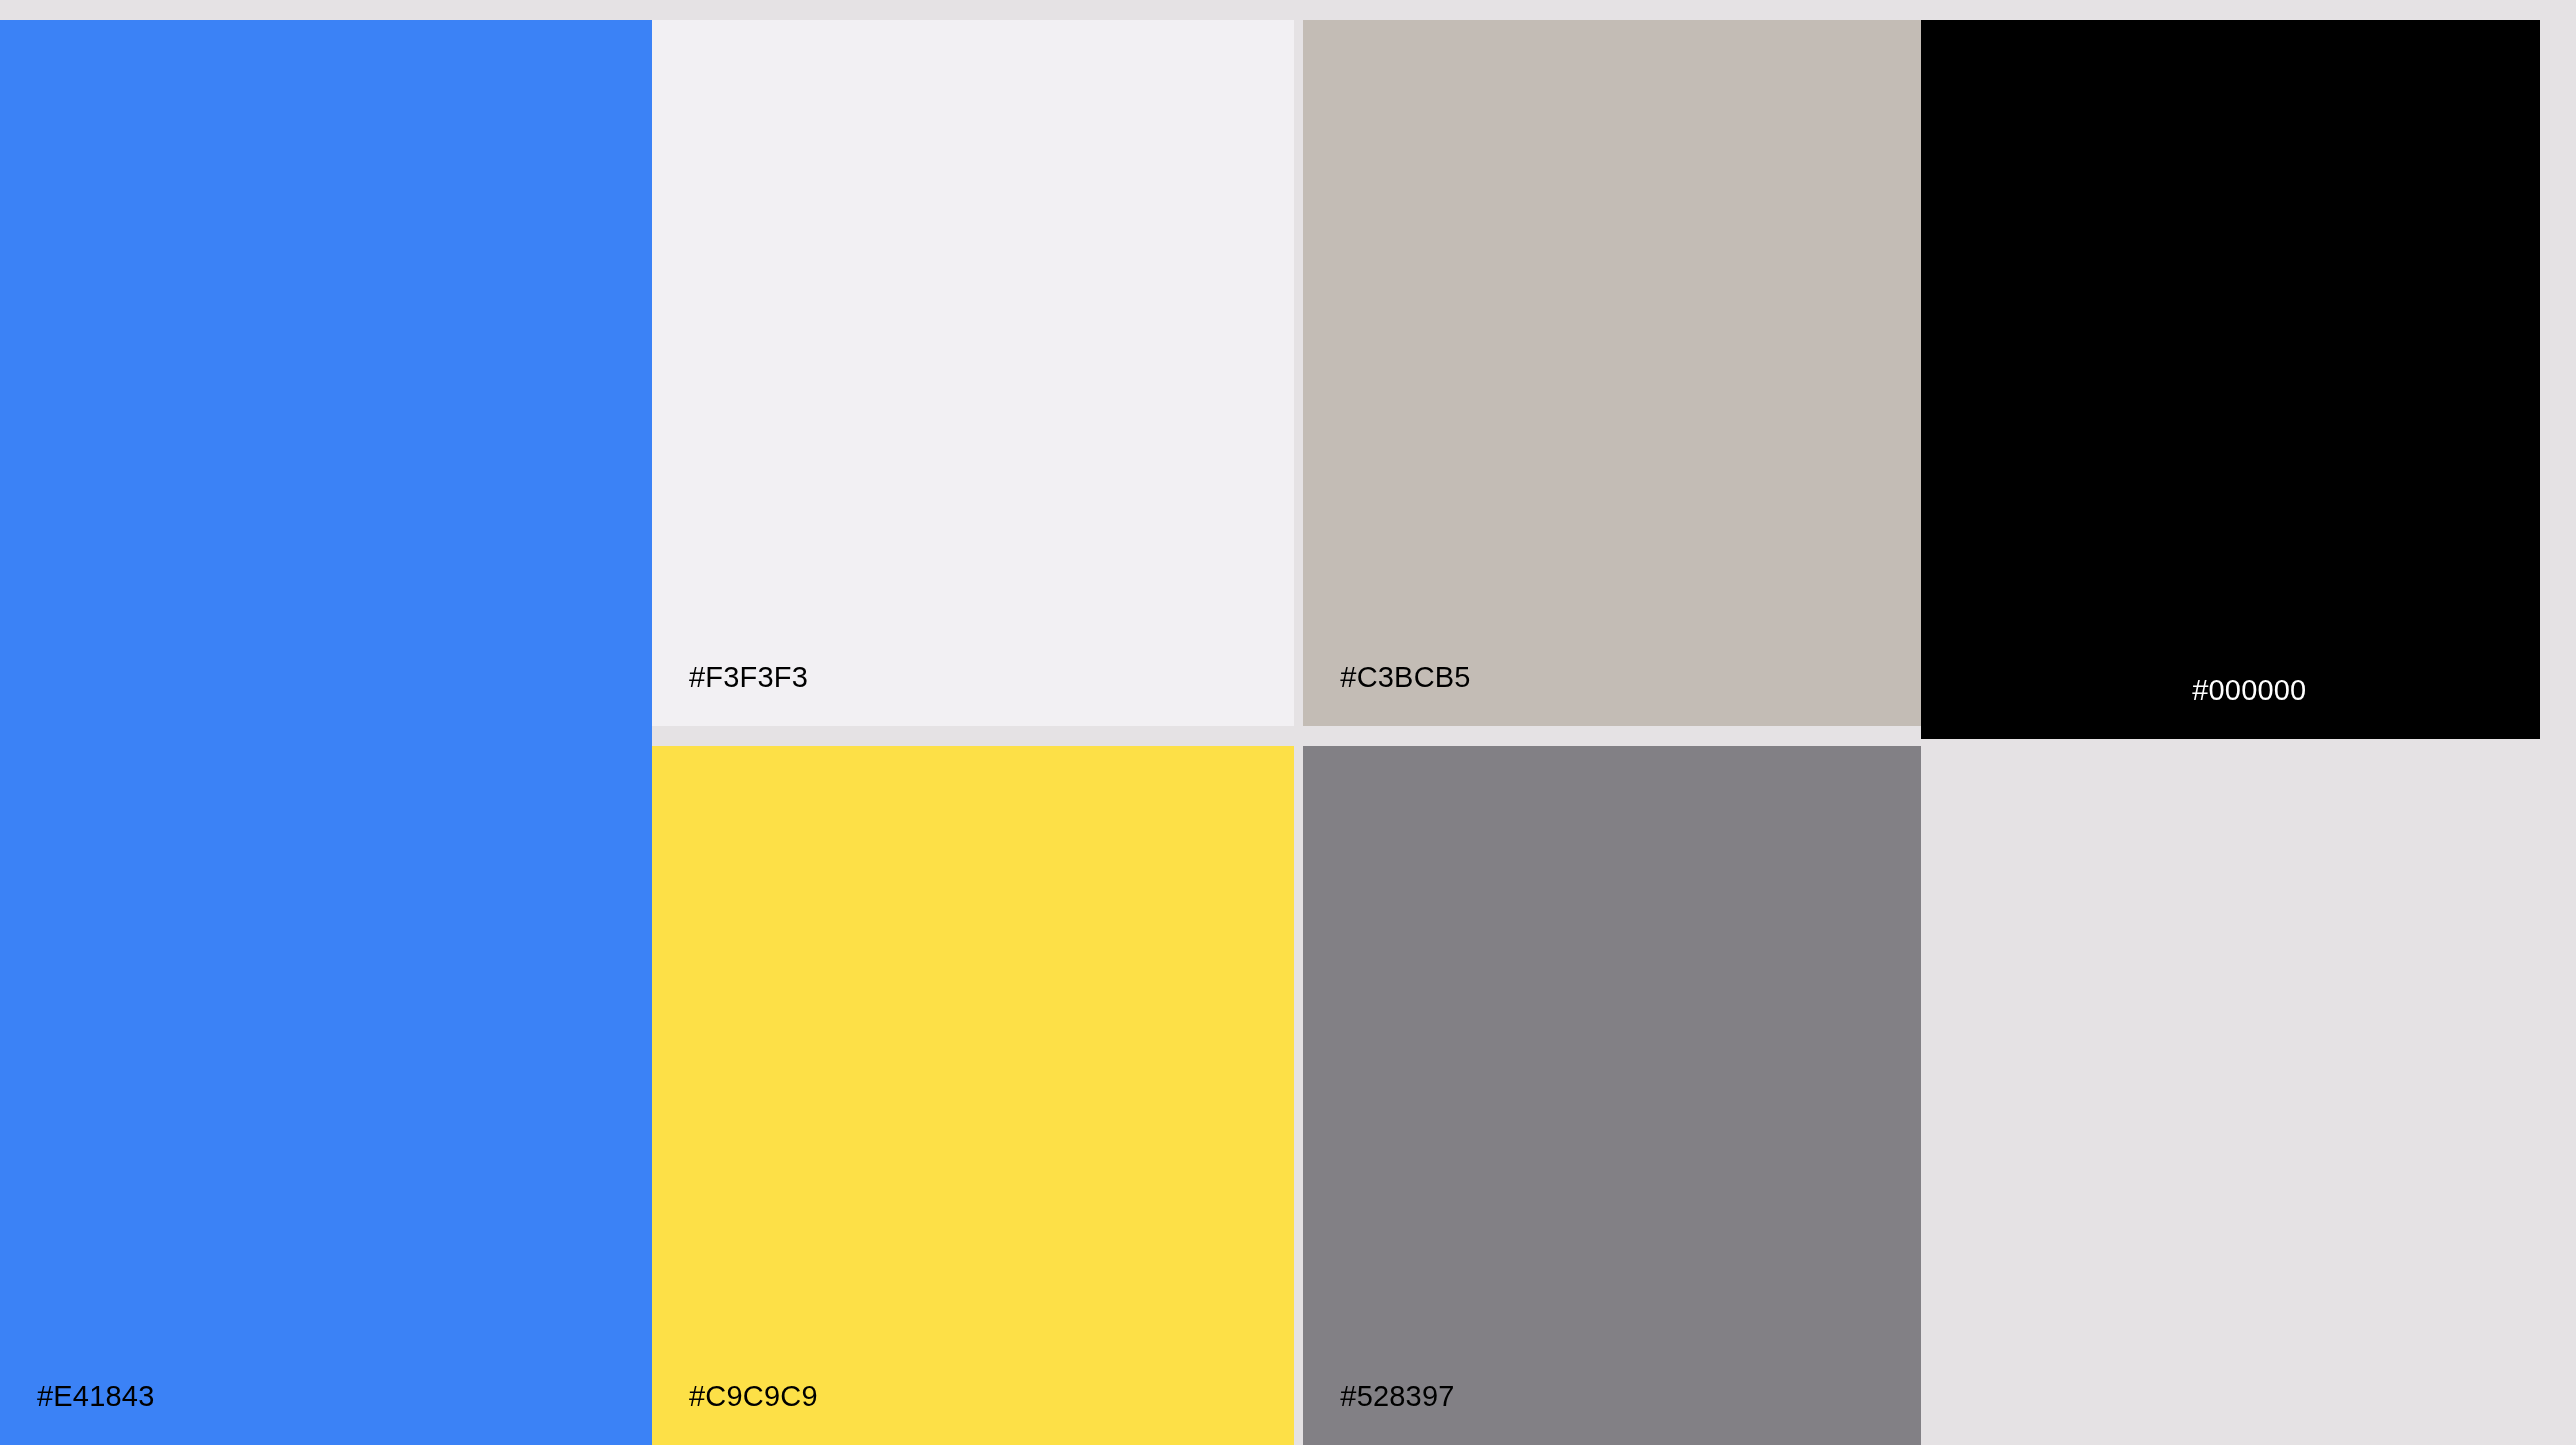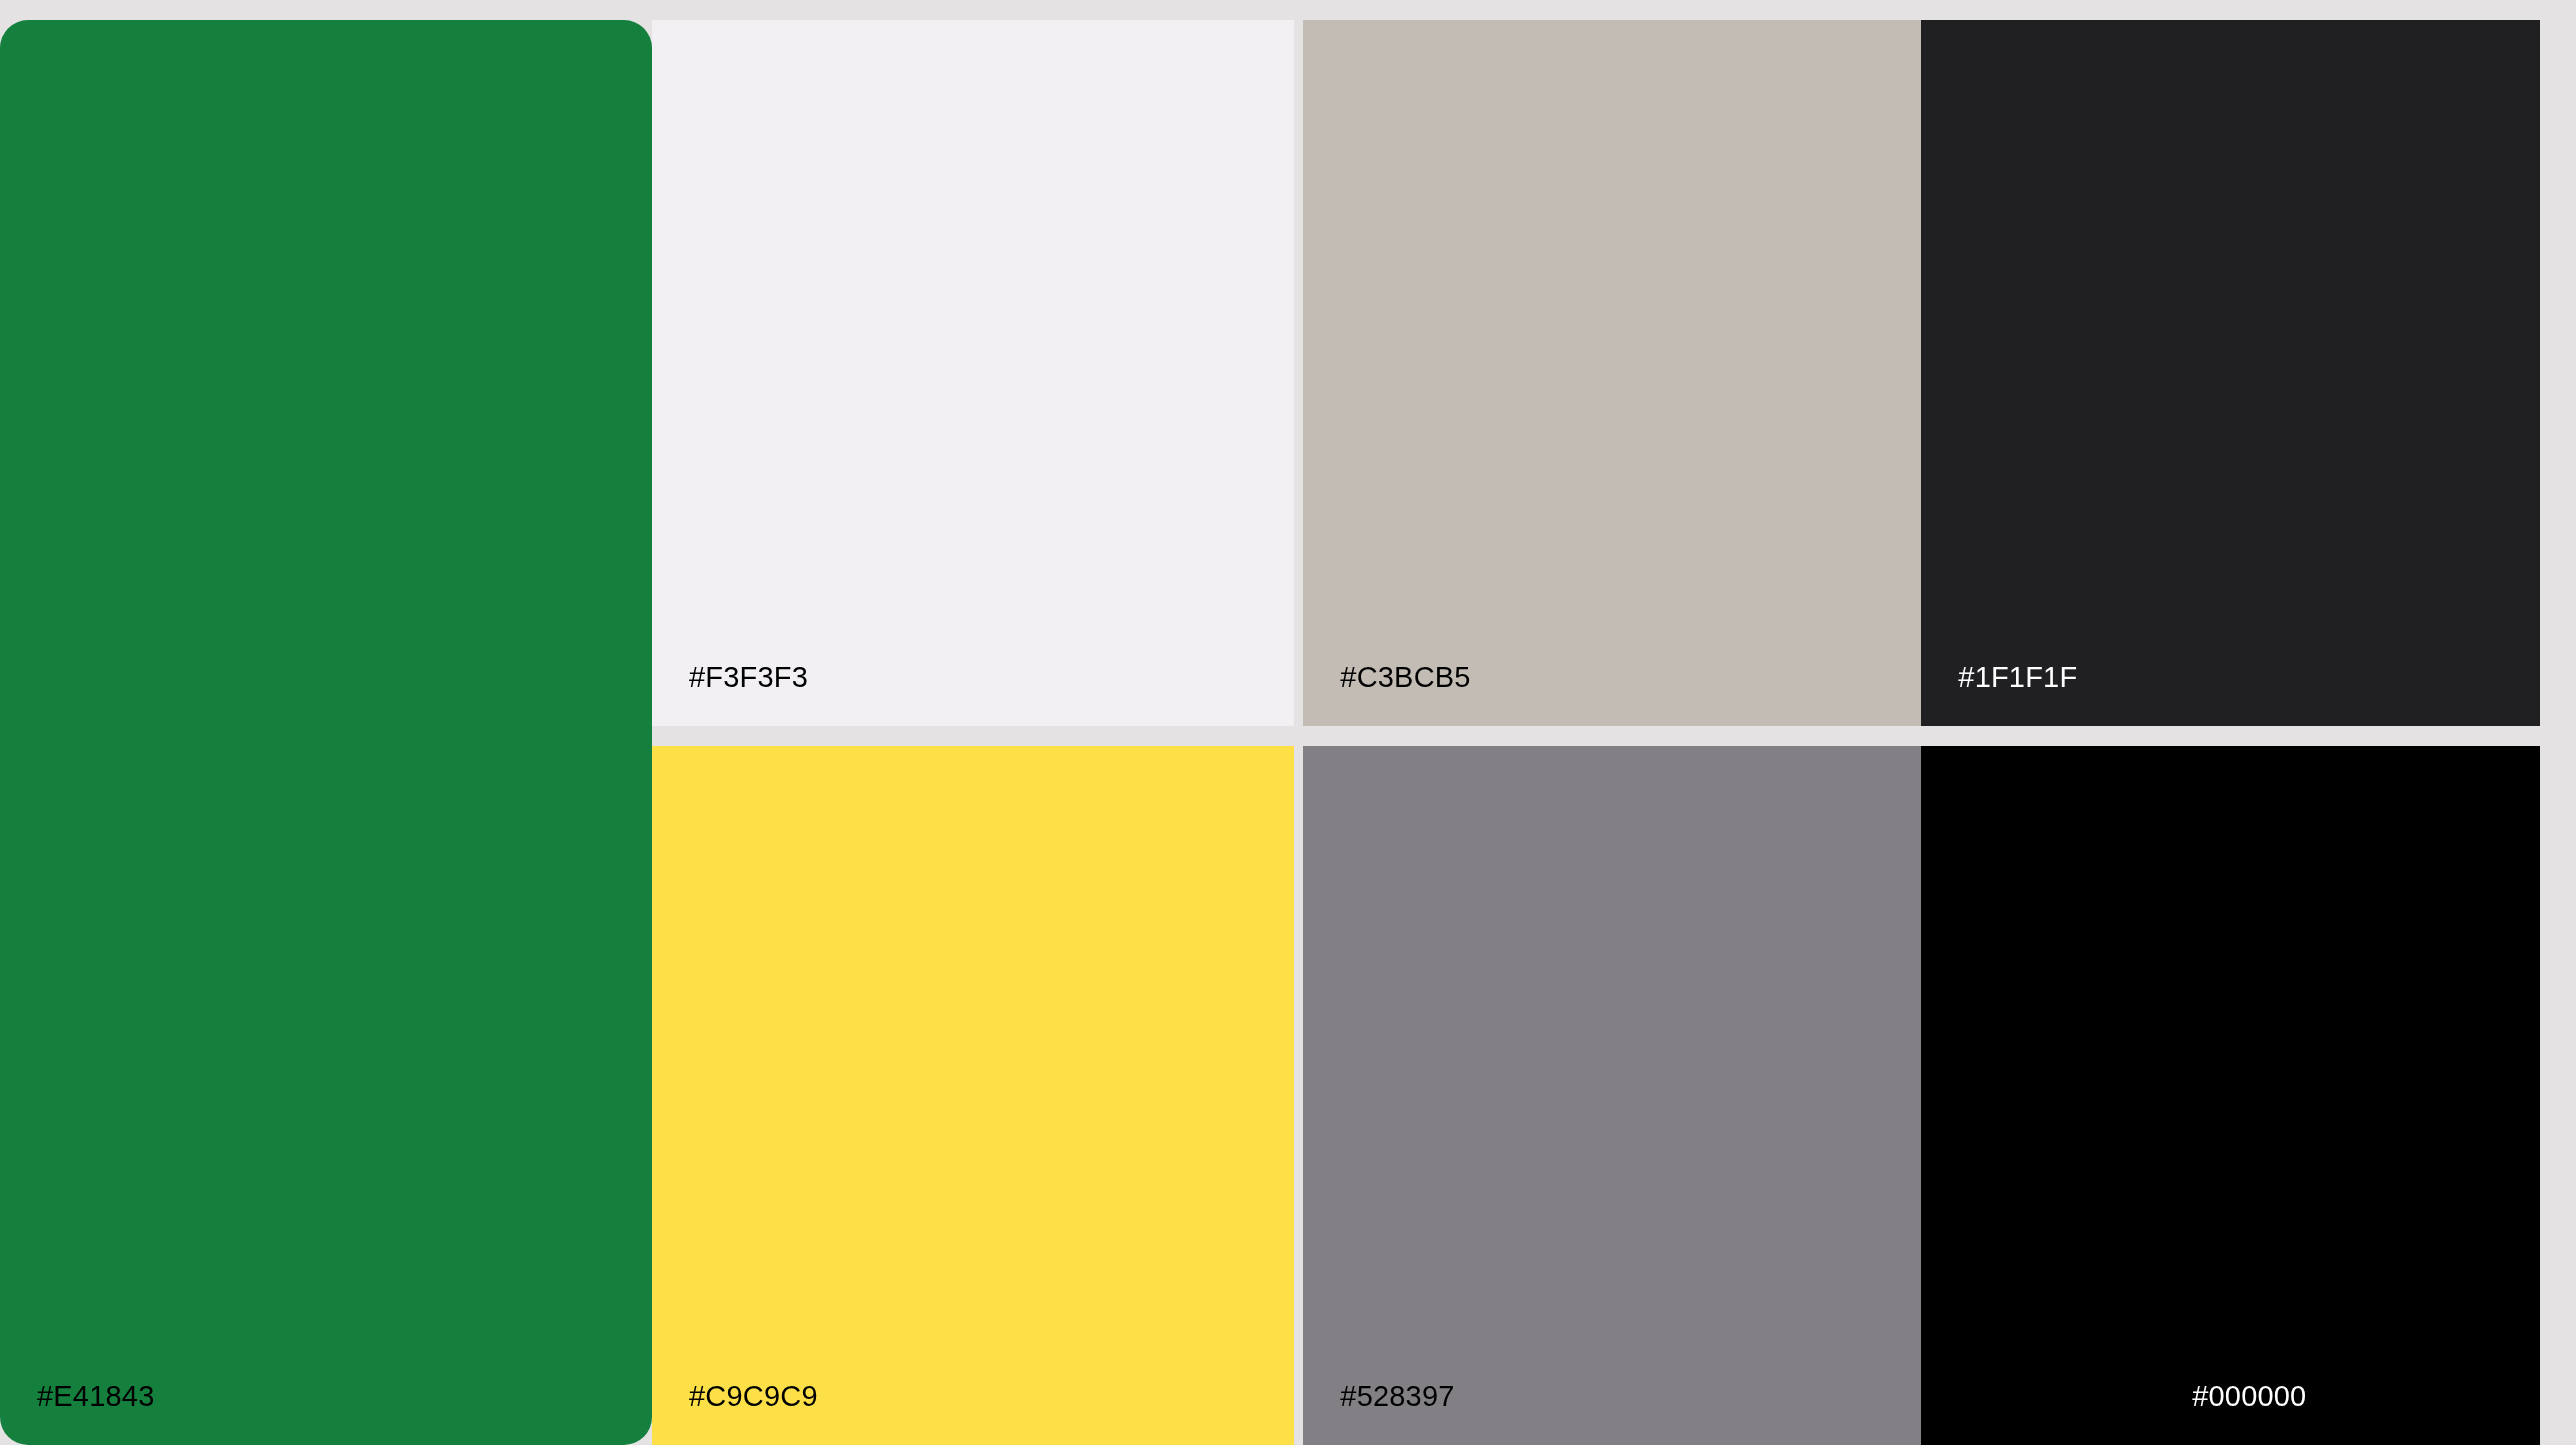--- a/index.html
+++ b/index.html
@@ -66,21 +66,21 @@
 
   .label-dark  { color: #000000; }
   .label-light { color: #FFFFFF; }
 </style>
 </head>
 <body>
 
 <div class="palette">
 
   <div class="column col-red">
-    <div class="swatch swatch-full" style="background-color: #15803d; border-radius: 28px;">
+    <div class="swatch swatch-full" style="background-color: #3b82f6;">
       <span class="swatch-label label-dark">#E41843</span>
     </div>
   </div>
 
   <div class="column col-light">
     <div class="swatch swatch-top" style="background-color: rgb(242, 240, 243);">
       <span class="swatch-label label-dark">#F3F3F3</span>
     </div>
     <div class="swatch swatch-bottom" style="background-color: #fde047;">
       <span class="swatch-label label-dark">#C9C9C9</span>
@@ -92,22 +92,19 @@
   <div class="column col-warm">
     <div class="swatch swatch-top" style="background-color: rgb(195, 188, 181);">
       <span class="swatch-label label-dark">#C3BCB5</span>
     </div>
     <div class="swatch swatch-bottom" style="background-color: rgb(130, 128, 133);">
       <span class="swatch-label label-dark">#528397</span>
     </div>
   </div>
 
   <div class="column col-dark">
-    <div class="swatch swatch-top" style="background-color: rgb(32, 31, 34);">
-      <span class="swatch-label label-light">#1F1F1F</span>
-    </div>
     <div class="swatch swatch-bottom" style="background-color: rgb(0, 0, 0); text-align: center;">
       <span class="swatch-label label-light">#000000</span>
     </div>
   </div>
 
 </div>
 
 
 </body></html>

